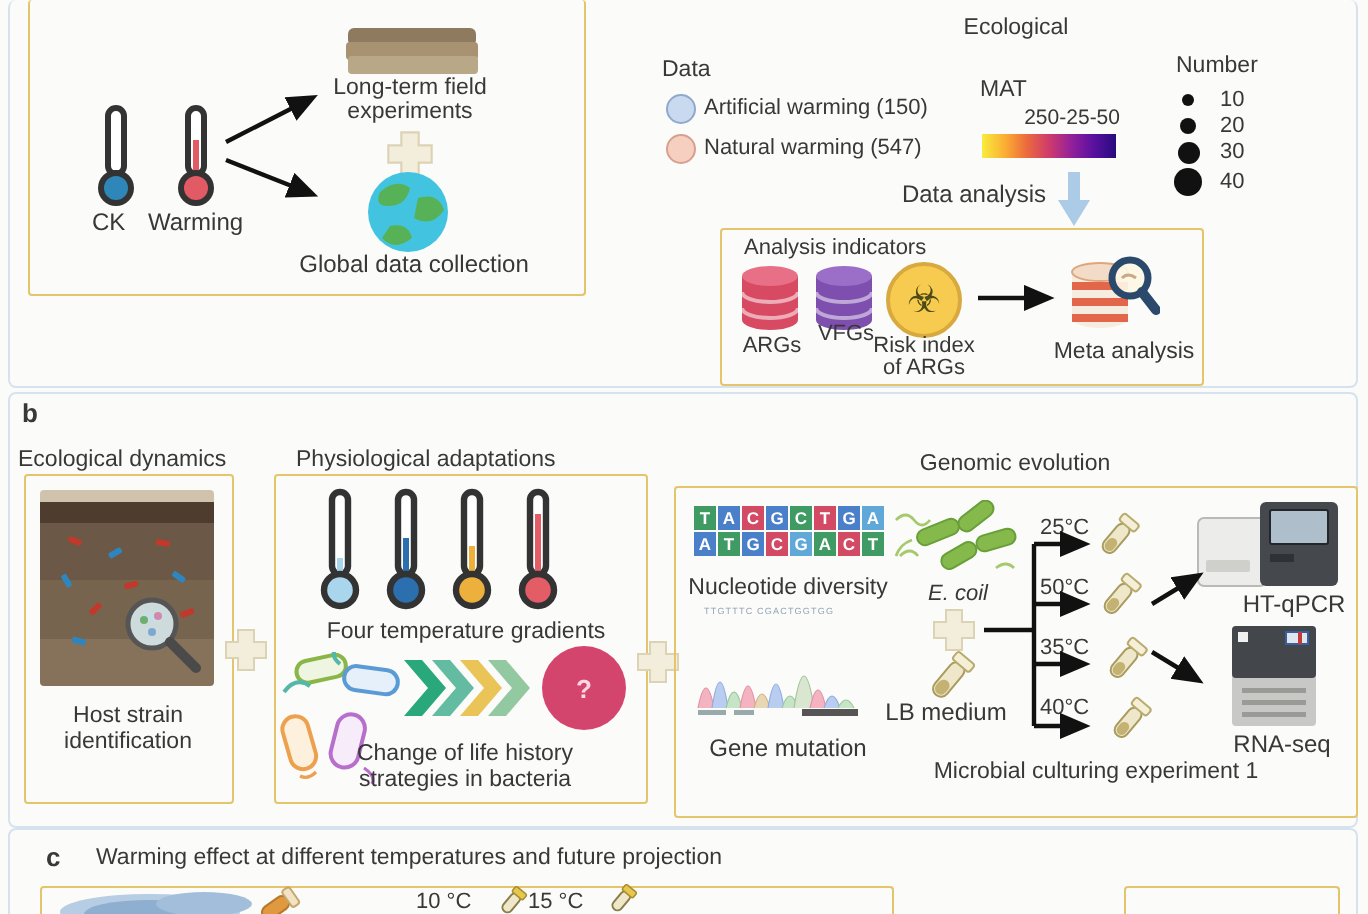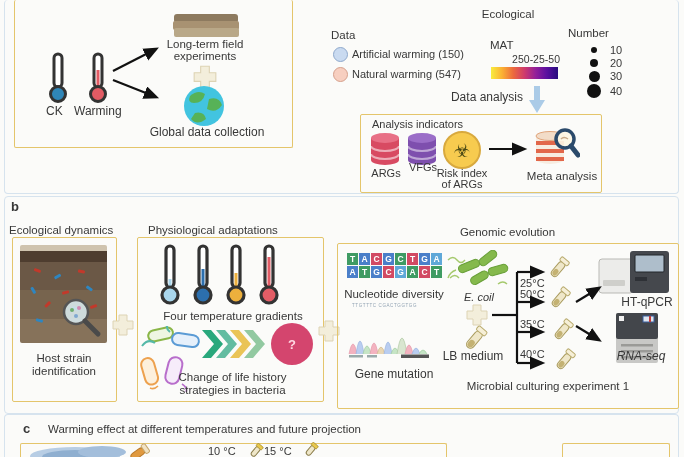--- a/index.html
+++ b/index.html
@@ -100,21 +100,21 @@
 
   <div class="t fs115" style="left:490px;top:39px;">MAT</div>
   <div class="ticks" style="left:487px;top:53px;width:73px;justify-content:flex-end;">
     <span>25</span>
     <span>0</span>
     <span>-25</span>
     <span>-50</span>
   </div>
   <div class="cbar" style="left:491px;top:67px;width:67px;"></div>
 
-  <div class="t fs115" style="left:568px;top:27px;">Number</div>
+  <div class="t fs115" style="left:588px;top:27px;">Number</div>
   <div class="numrow" style="left:586px;top:44px;">
     <span class="dcell">
         <span class="dot" style="width:6px;height:6px;"></span>
       </span>
     <span class="t fs11" style="position:static;">10</span>
   </div>
   <div class="numrow" style="left:586px;top:57px;">
     <span class="dcell">
         <span class="dot" style="width:8px;height:8px;"></span>
       </span>
@@ -353,21 +353,21 @@
     <svg width="30" height="30" viewBox="0 0 30 30">
       <g transform="rotate(40 15 15)">
         <rect x="11" y="6" width="8" height="20" rx="4" fill="#efe7c9" stroke="#a99b5e" stroke-width="1"></rect>
         <rect x="12" y="17" width="6" height="8" rx="3" fill="#c4b273"></rect>
         <rect x="9.5" y="2" width="11" height="5" rx="1.5" fill="#f6efd7" stroke="#b9ab6e" stroke-width="1"></rect>
       </g>
     </svg>
   </div>
   <div class="t fs12 c" style="left:440px;top:350px;width:66px;">LB medium</div>
 
-  <div class="t fs11" style="left:520px;top:258px;margin-top:19px;">25°C</div>
+  <div class="t fs11" style="left:520px;top:258px;">25°C</div>
   <div class="t fs11" style="left:520px;top:288px;">50°C</div>
   <div class="t fs11" style="left:520px;top:318px;">35°C</div>
   <div class="t fs11" style="left:520px;top:348px;">40°C</div>
 
   <div class="abs" style="left:546px;top:255px;">
     <svg width="26" height="28" viewBox="0 0 26 28">
         <g transform="rotate(40 13 13)">
       <rect x="9.5" y="6" width="7" height="17" rx="3.5" fill="#efe7c9" stroke="#a99b5e" stroke-width="1"></rect>
       <rect x="10.5" y="15" width="5" height="7" rx="2.5" fill="#c4b273"></rect>
       <rect x="8" y="2" width="10" height="4.5" rx="1.5" fill="#f6efd7" stroke="#b9ab6e" stroke-width="1"></rect>
@@ -418,21 +418,21 @@
       <rect x="1" y="1" width="42" height="50" rx="2" fill="#c8c8c6"></rect>
       <rect x="1" y="1" width="42" height="26" rx="2" fill="#43464b"></rect>
       <rect x="4" y="4" width="5" height="5" fill="#f0f0f0"></rect>
       <rect x="28" y="4" width="11" height="6" fill="#dfe6ee" stroke="#3a5f9e" stroke-width="1"></rect>
       <rect x="34" y="4" width="2" height="6" fill="#c23b3b"></rect>
       <rect x="6" y="32" width="32" height="2.5" fill="#9a9a97"></rect>
       <rect x="6" y="38" width="32" height="2.5" fill="#9a9a97"></rect>
       <rect x="6" y="44" width="32" height="2.5" fill="#9a9a97"></rect>
     </svg>
   </div>
-  <div class="t fs12 c" style="left:606px;top:350px;width:70px;font-style:italic;">RNA-seq</div>
+  <div class="t fs12 c" style="left:606px;top:366px;width:70px;">RNA-seq</div>
 
   <div class="t fs115 c" style="left:420px;top:380px;width:256px;">Microbial culturing experiment 1</div>
 
   <div class="pbox nobot" style="left:4px;top:414px;width:673px;height:46px;"></div>
   <div class="t fs12 b" style="left:23px;top:422px;font-size:13px;">c</div>
   <div class="t fs115" style="left:48px;top:423px;">Warming effect at different temperatures and future projection</div>
 
   <div class="ybox nobot" style="left:20px;top:443px;width:425px;height:16px;"></div>
   <div class="ybox nobot" style="left:562px;top:443px;width:106px;height:16px;"></div>
 

